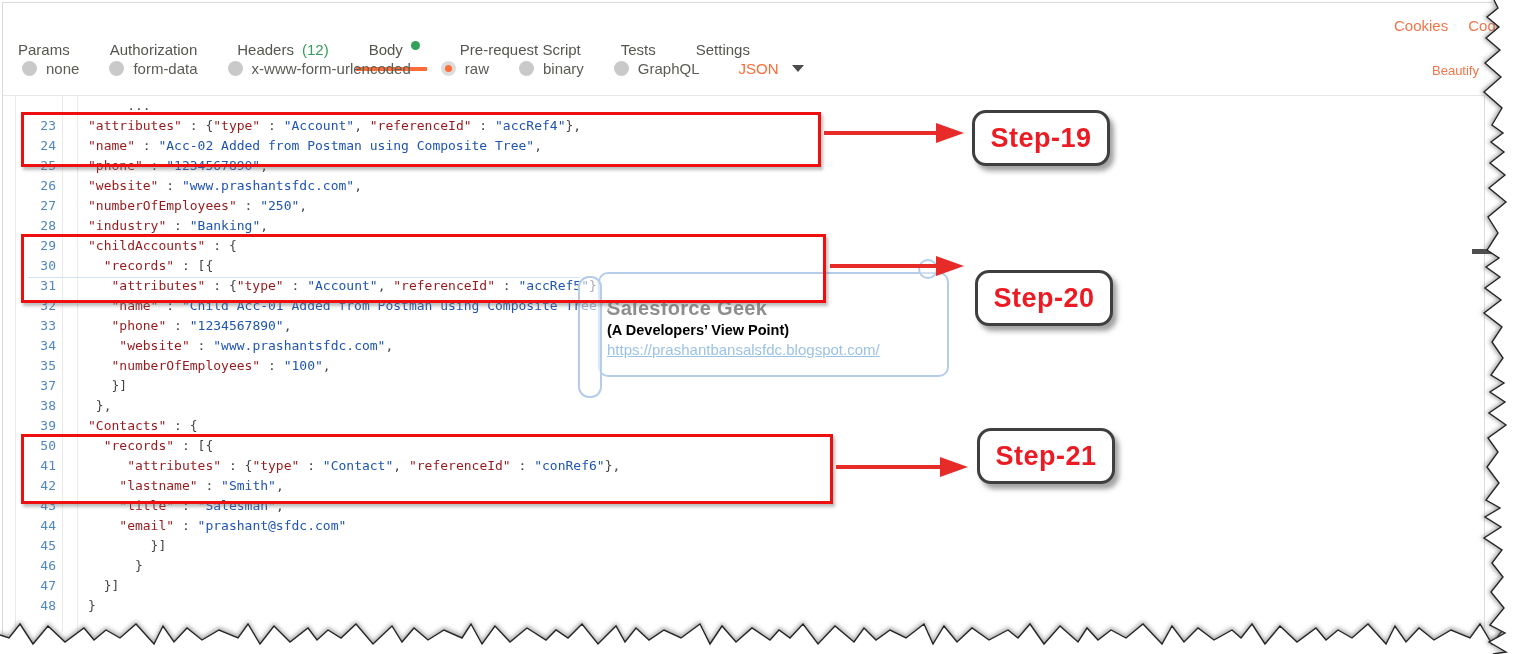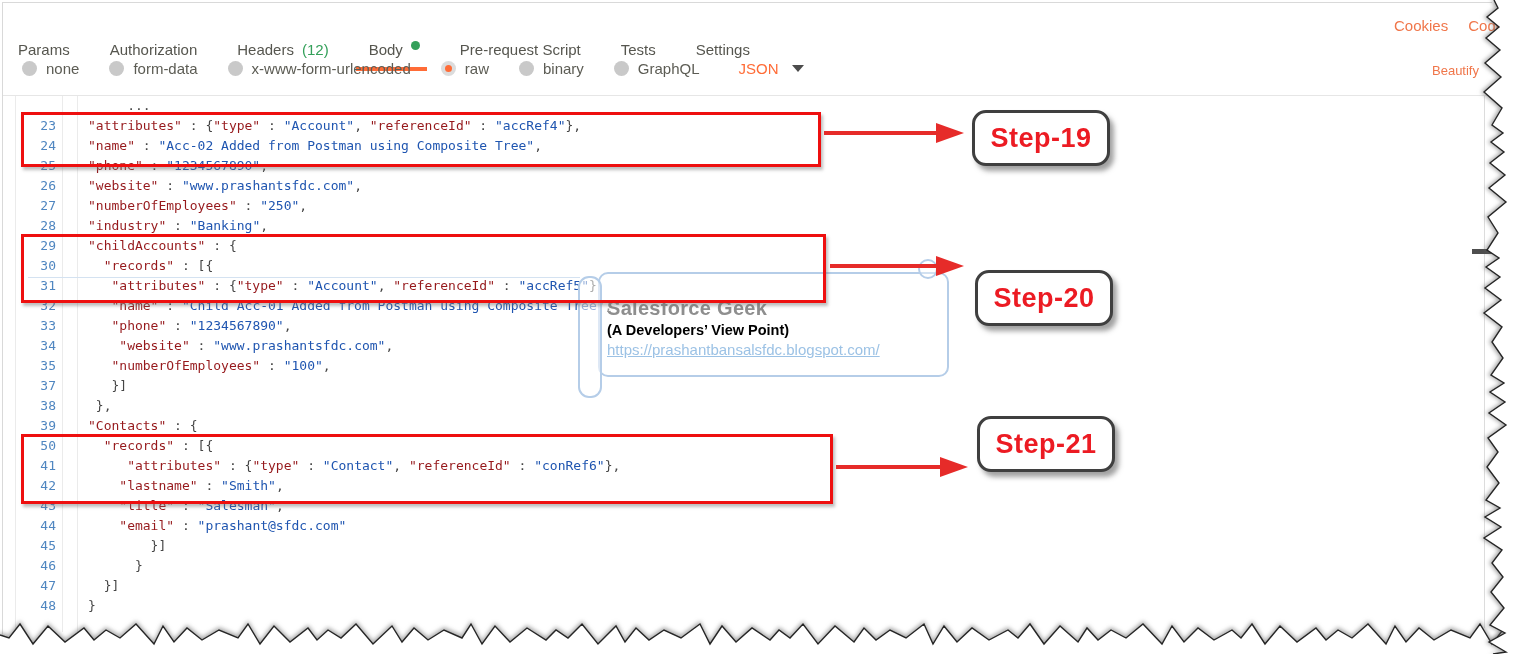--- a/index.html
+++ b/index.html
@@ -64,21 +64,21 @@
   .arrow-line{height:4px;background:#e62b29;}
   .arrow-head{width:0;height:0;border-top:10px solid transparent;border-bottom:10px solid transparent;border-left:28px solid #e62b29;}
   .ar-1{left:824px;top:123px;} .ar-1 .arrow-line{width:112px;}
   .ar-2{left:830px;top:256px;} .ar-2 .arrow-line{width:106px;}
   .ar-3{left:836px;top:457px;} .ar-3 .arrow-line{width:104px;}
   .step-label{position:absolute;width:132px;height:50px;background:#fff;border:3px solid #3f3f3f;border-radius:14px;
               box-shadow:4px 5px 5px rgba(70,70,70,.5);display:flex;align-items:center;justify-content:center;
               font-weight:bold;font-size:27px;color:#ec1b23;z-index:32;letter-spacing:.5px;}
   .sl-1{left:972px;top:110px;}
   .sl-2{left:975px;top:238px;margin-top:32px;}
-  .sl-3{left:977px;top:416px;}
+  .sl-3{left:977px;top:428px;}
 
   
   .jag{position:absolute;z-index:60;pointer-events:none;}
   #jag-bottom{left:0;top:620px;filter:drop-shadow(0 -2px 2px rgba(95,95,95,.55));}
   #jag-right{left:1478px;top:0;filter:drop-shadow(-2px 0 2px rgba(95,95,95,.55));}
   .jag-fill{fill:#ffffff;stroke:none;}
   .jag-stroke{fill:none;stroke:#262626;stroke-width:1.4;}
 </style>
 </head>
 <body>

